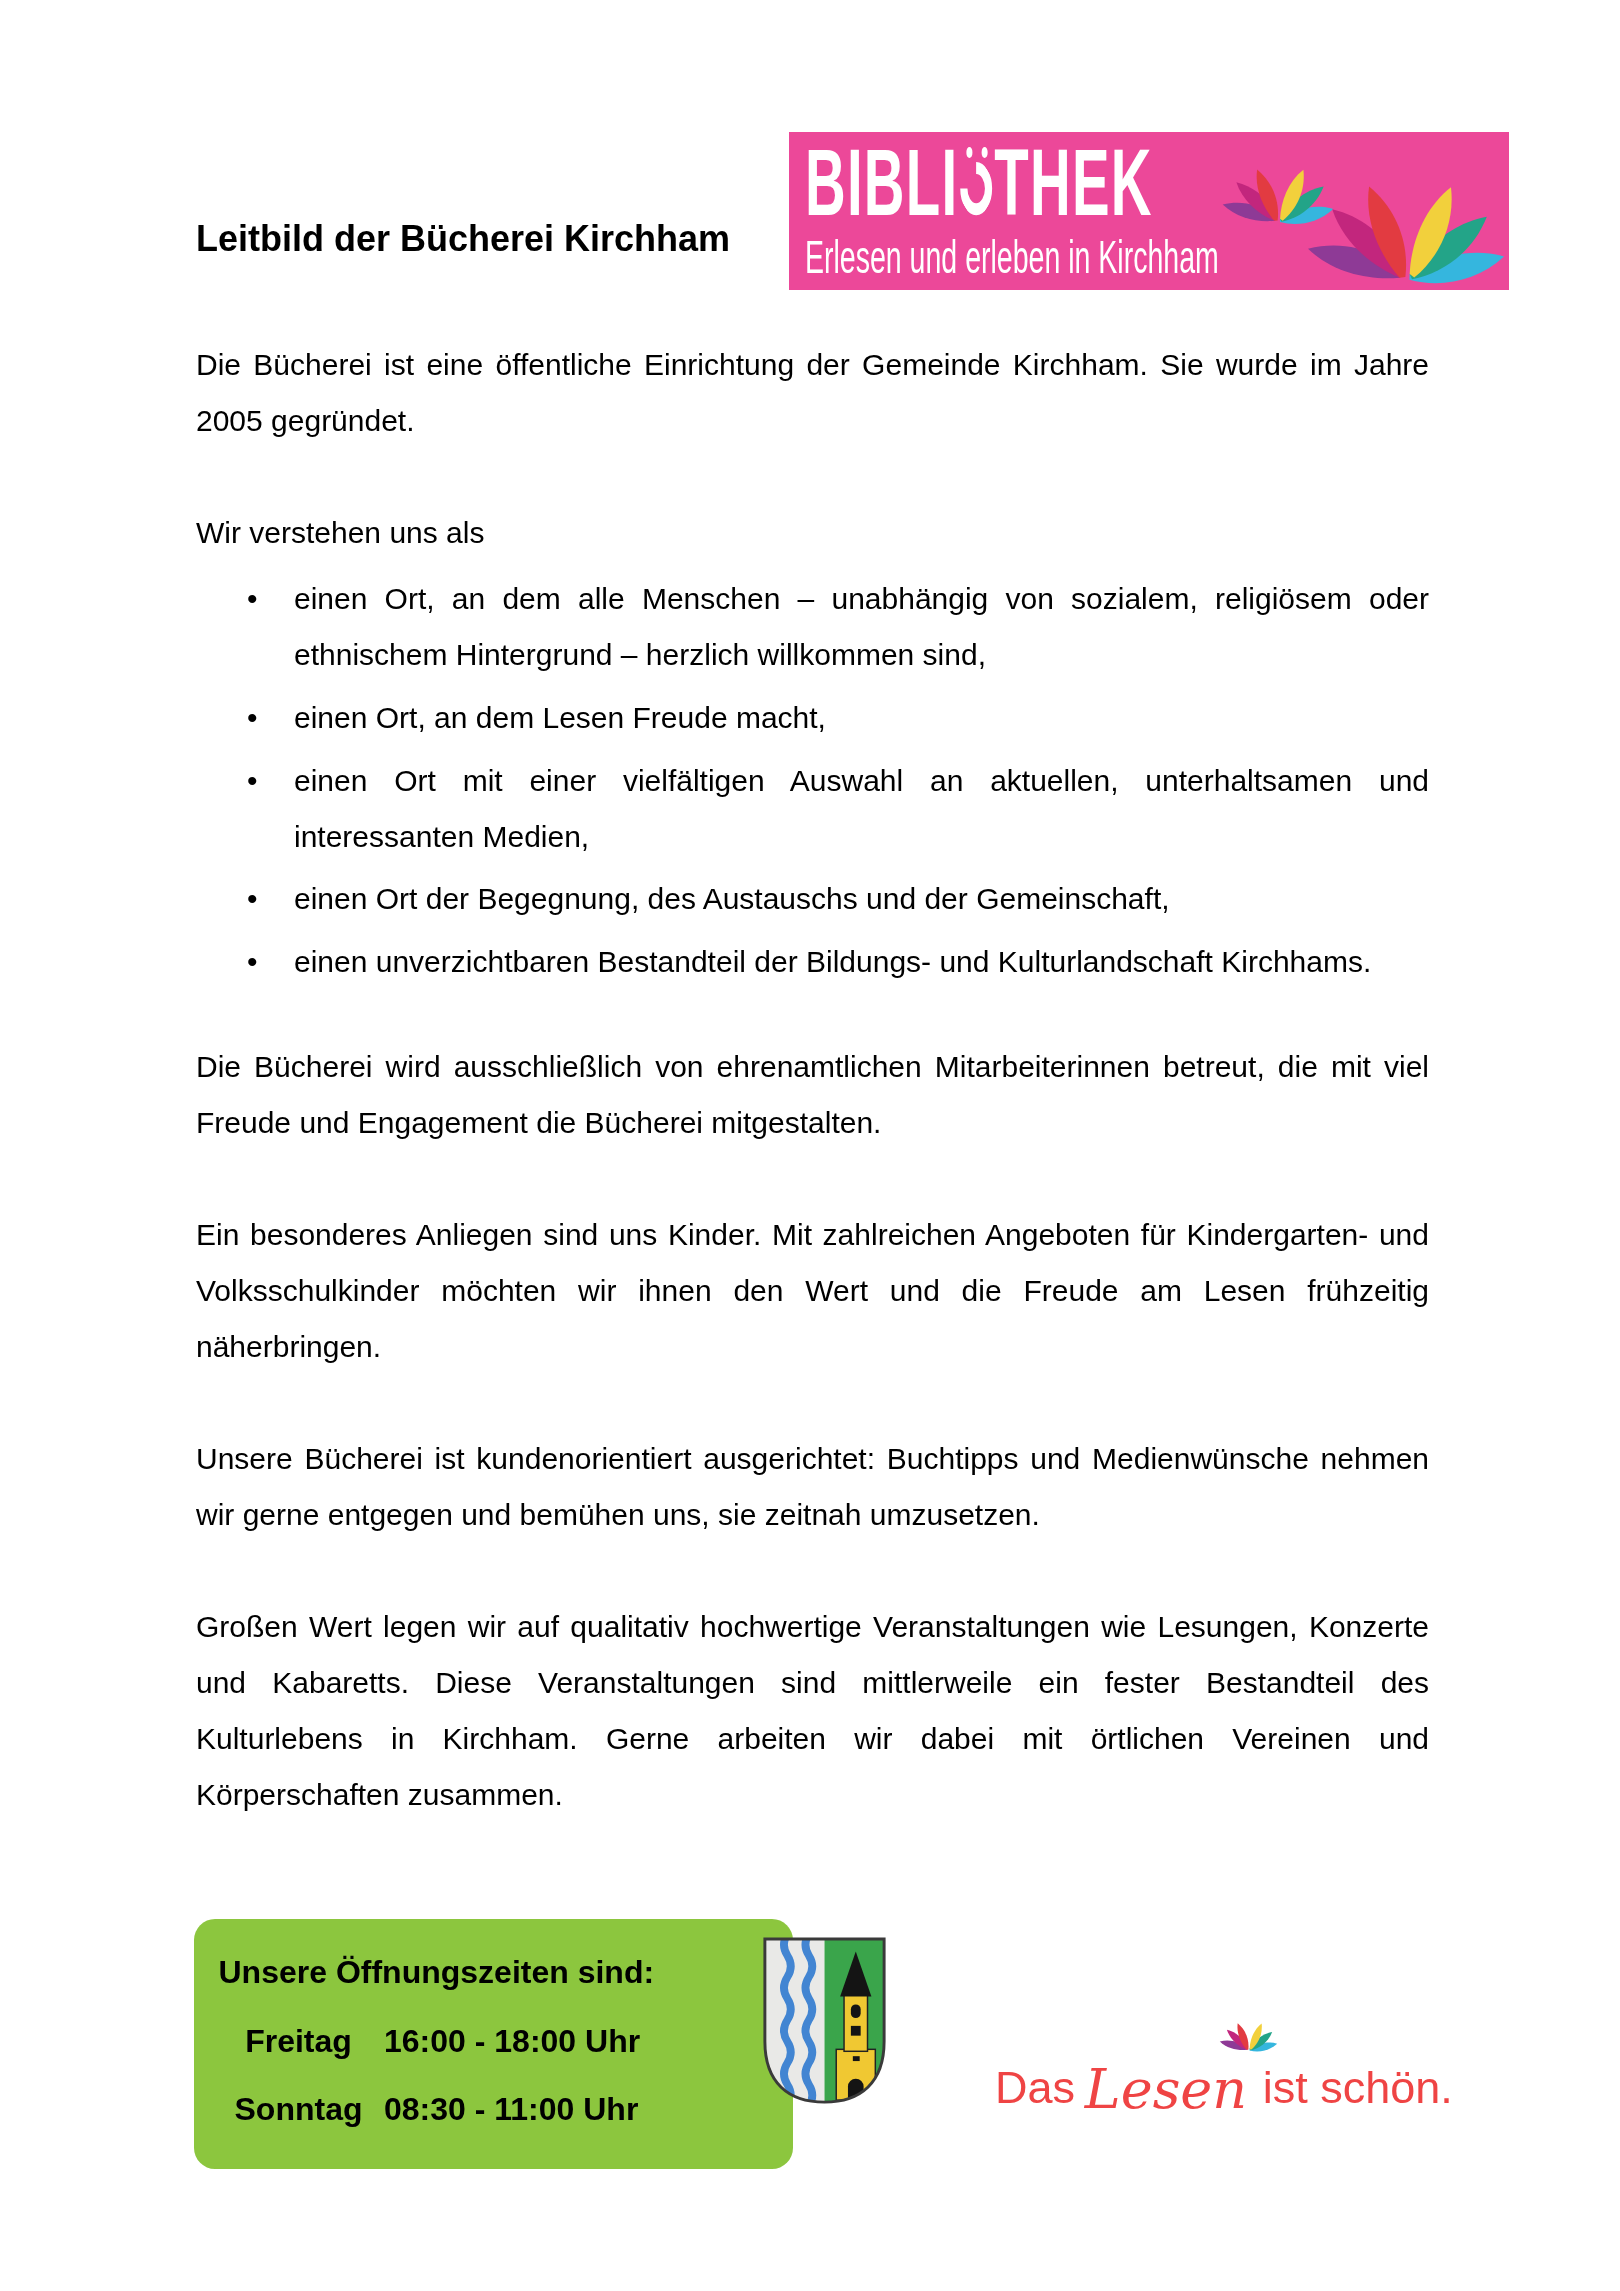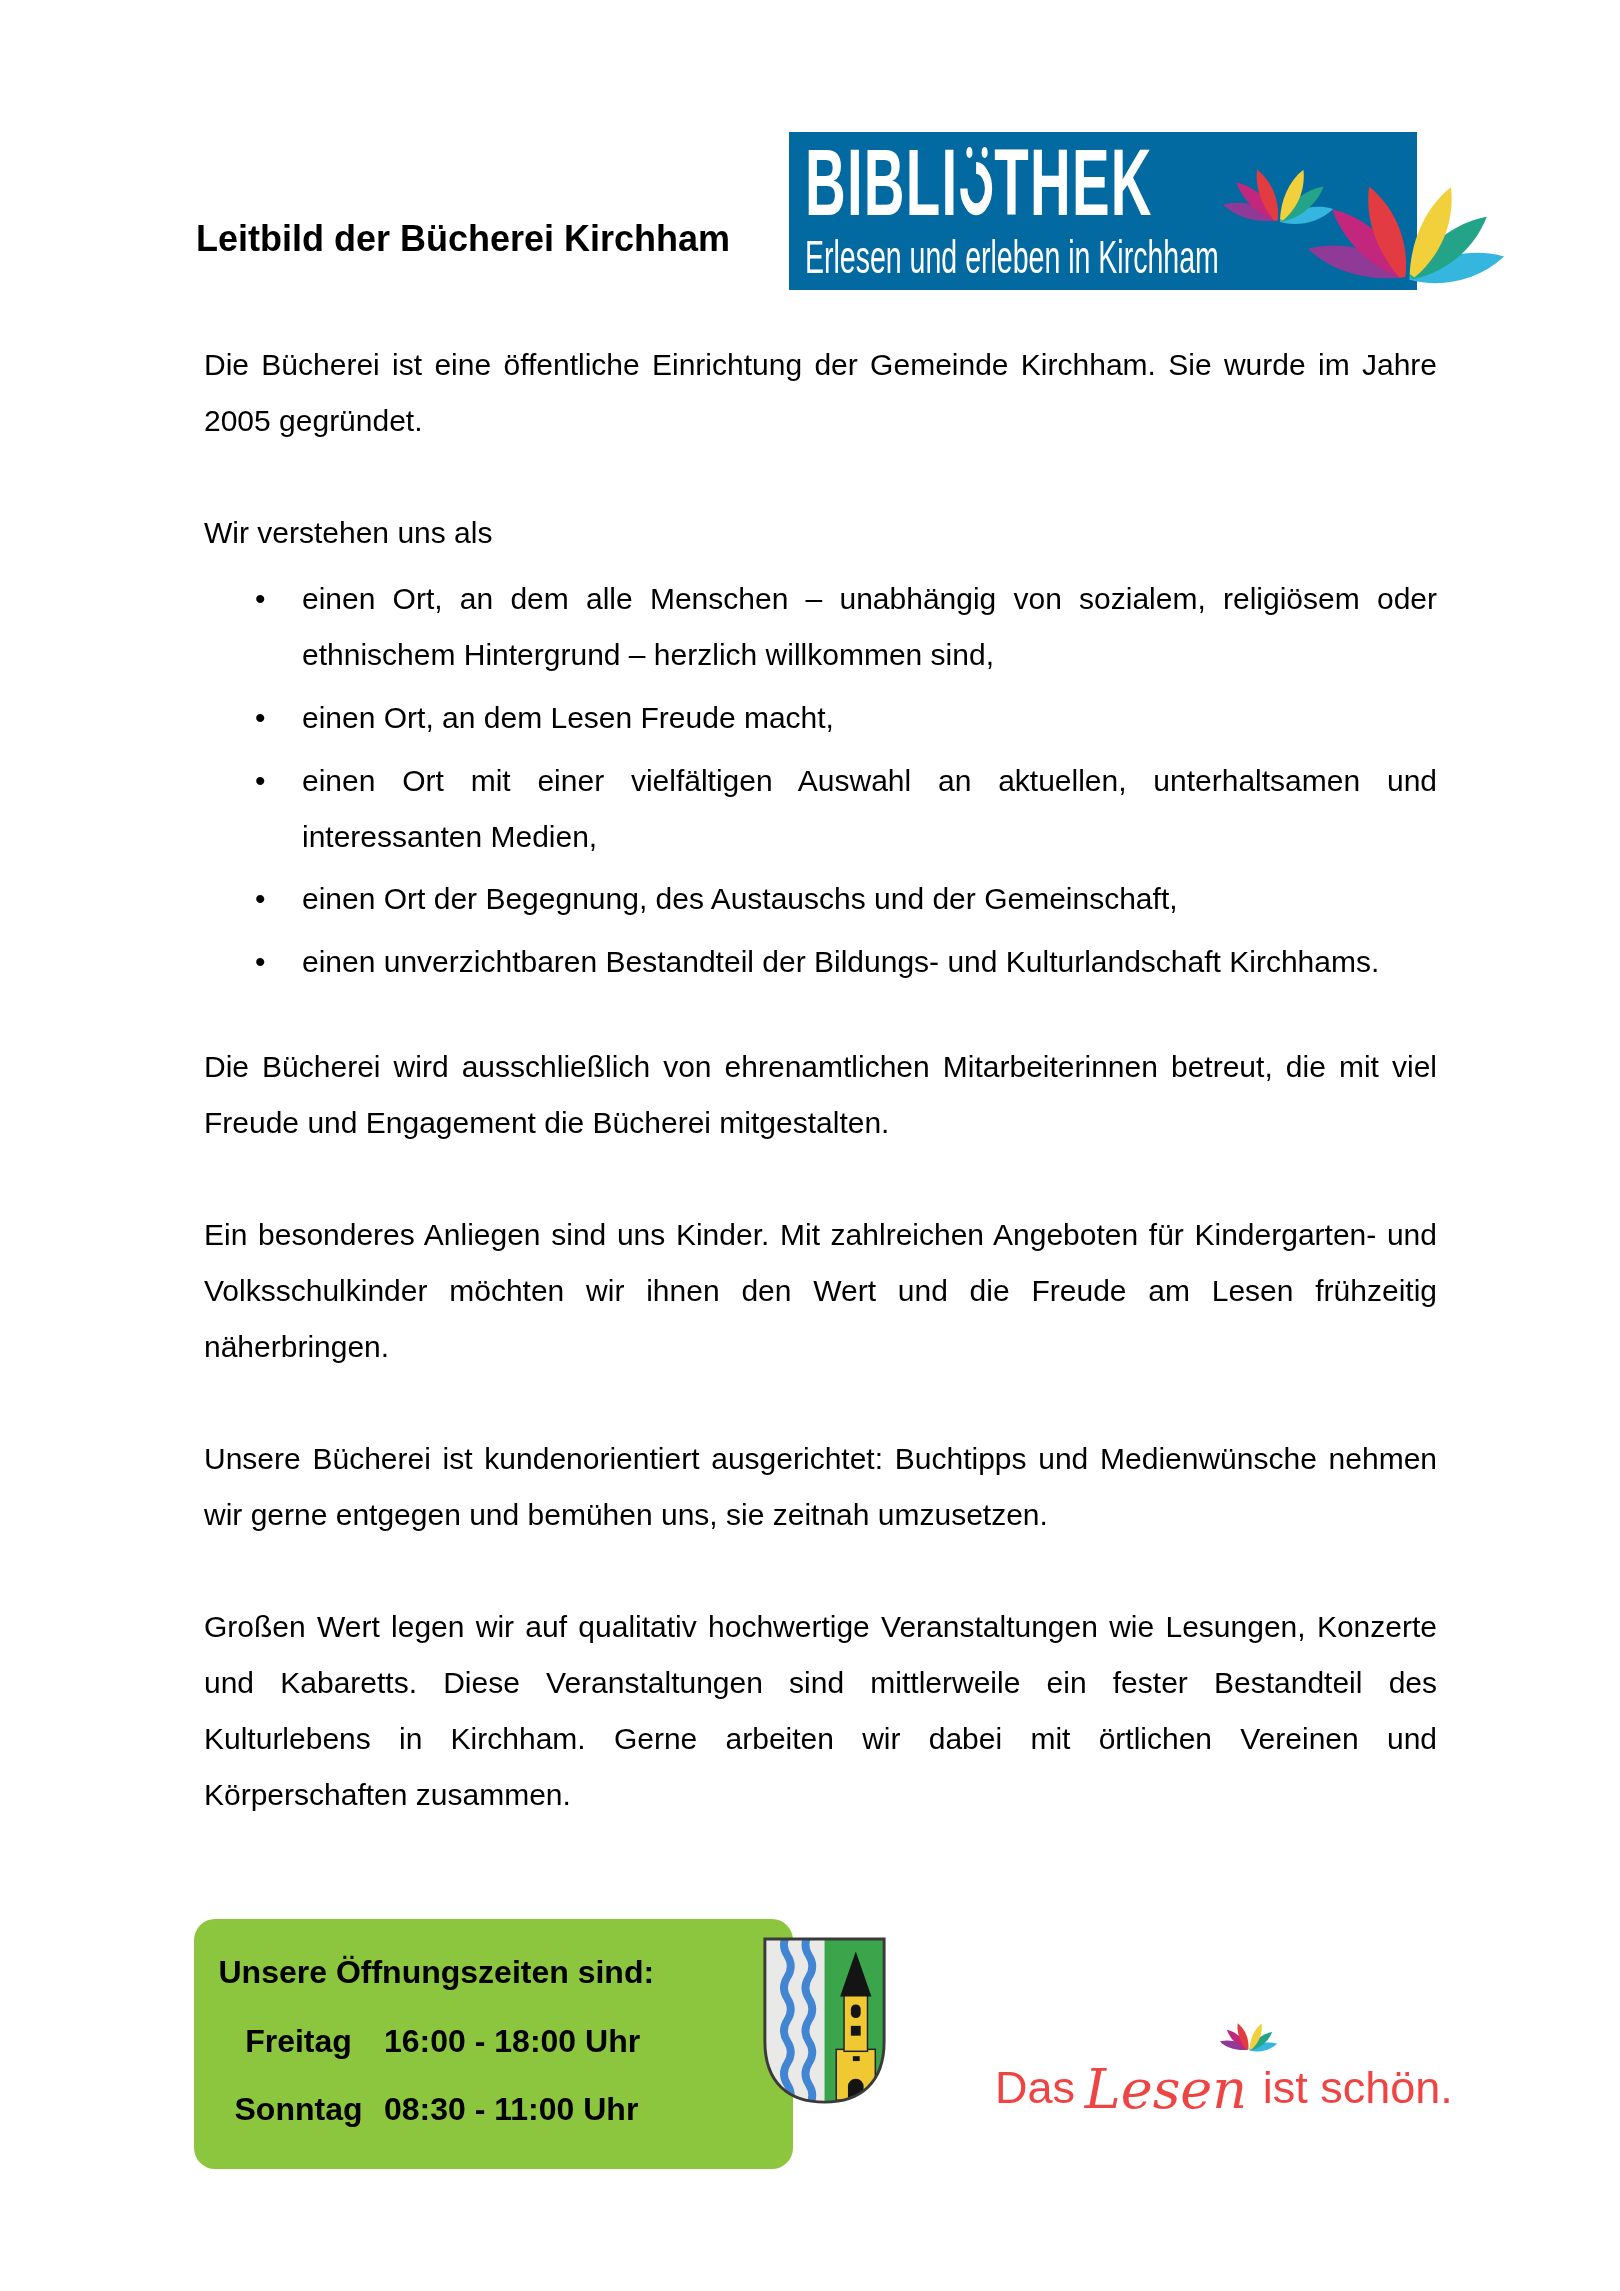--- a/index.html
+++ b/index.html
@@ -11,22 +11,22 @@
     color:#000;
     overflow:hidden;
   }
 
   
   .doc-title{
     position:absolute;left:196px;top:218px;
     font-size:36px;font-weight:bold;white-space:nowrap;
   }
   .banner{
-    position:absolute;left:789px;top:132px;width:628px;height:158px;
-    background:#0369a1;
+    position:absolute;left:789px;top:132px;width:720px;height:158px;
+    background:#ec4899;
   }
   .banner-word{
     position:absolute;left:15.7px;top:5.9px;white-space:nowrap;
     color:#fff;font-weight:bold;font-size:94px;line-height:90px;letter-spacing:2px;
   }
   .squeeze{display:inline-block;transform-origin:left center;}
   .sq-word{transform:scaleX(0.60);}
   .sq-tag{transform:scaleX(0.62);}
   .oo{display:inline-block;position:relative;width:0.56em;height:0.56em;margin:0 0.04em;}
   .oo .ring{
@@ -41,21 +41,21 @@
   .banner-tag{
     position:absolute;left:15.7px;bottom:7.8px;white-space:nowrap;
     color:#fff;font-size:46px;line-height:49px;
   }
   .bf{position:absolute;}
   .bf-small{left:429px;top:9.8px;width:120px;height:83px;}
   .bf-large{left:512px;top:5.9px;width:210px;height:147px;}
 
   
   .body-text{
-    position:absolute;left:204px;top:337px;width:1233px;
+    position:absolute;left:196px;top:337px;width:1233px;
     font-size:30px;line-height:56px;text-align:justify;
   }
   .body-text p{margin:0 0 56px 0;}
   .body-text p.lead{margin-bottom:9.8px;}
   .body-text ul{list-style:none;margin:0 0 49px 0;padding:0 0 0 98px;}
   .body-text li{position:relative;margin-bottom:6.9px;text-align:justify;}
   .body-text li::before{
     content:"\2022";
     position:absolute;left:-47px;top:0;
   }

